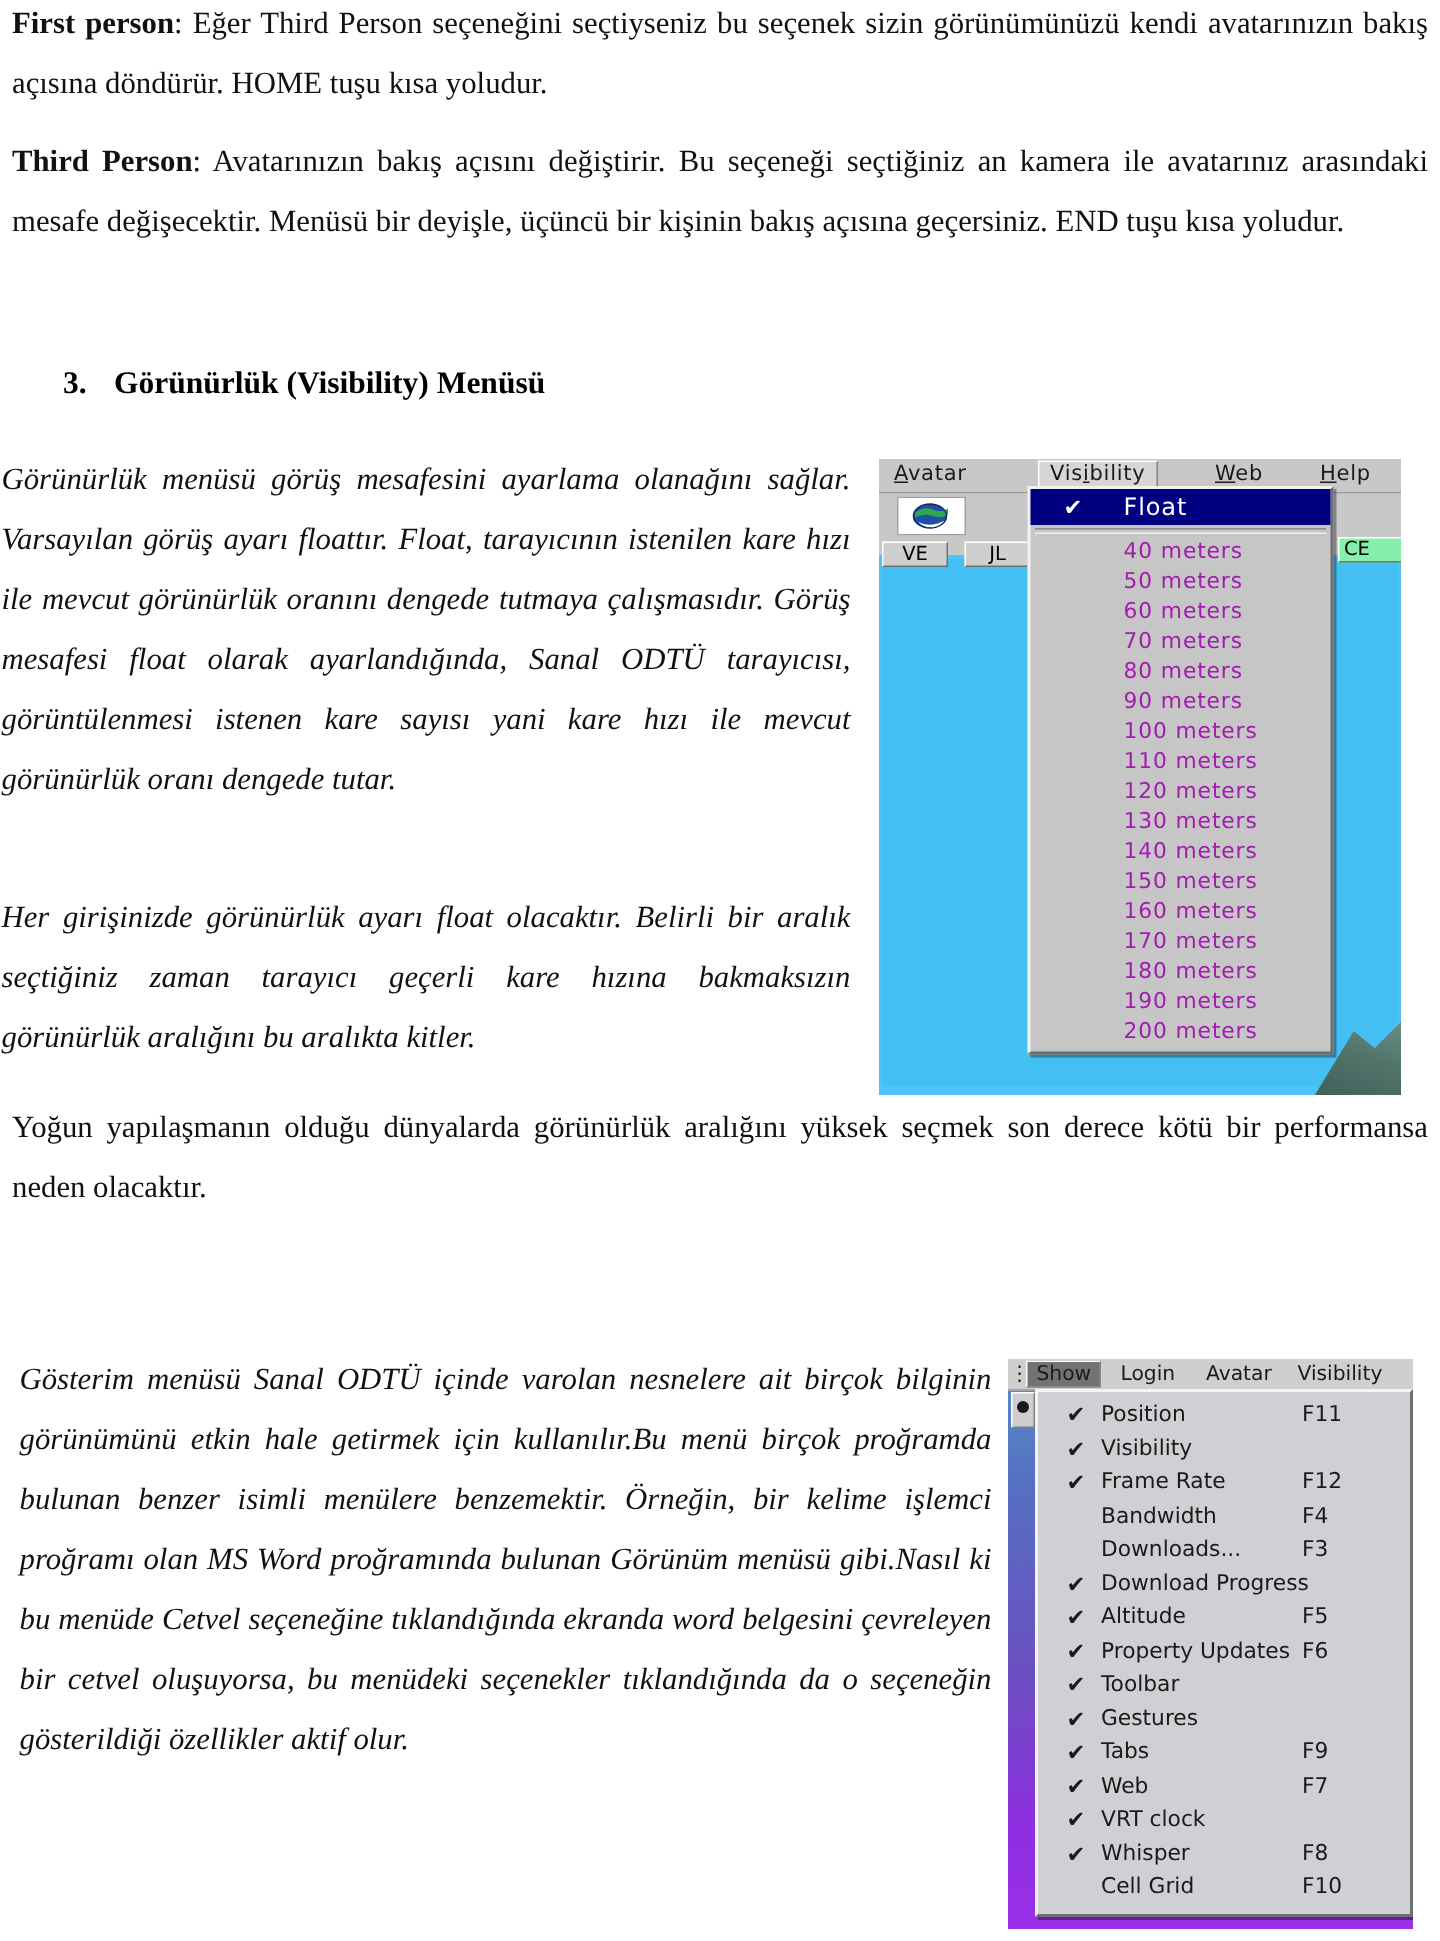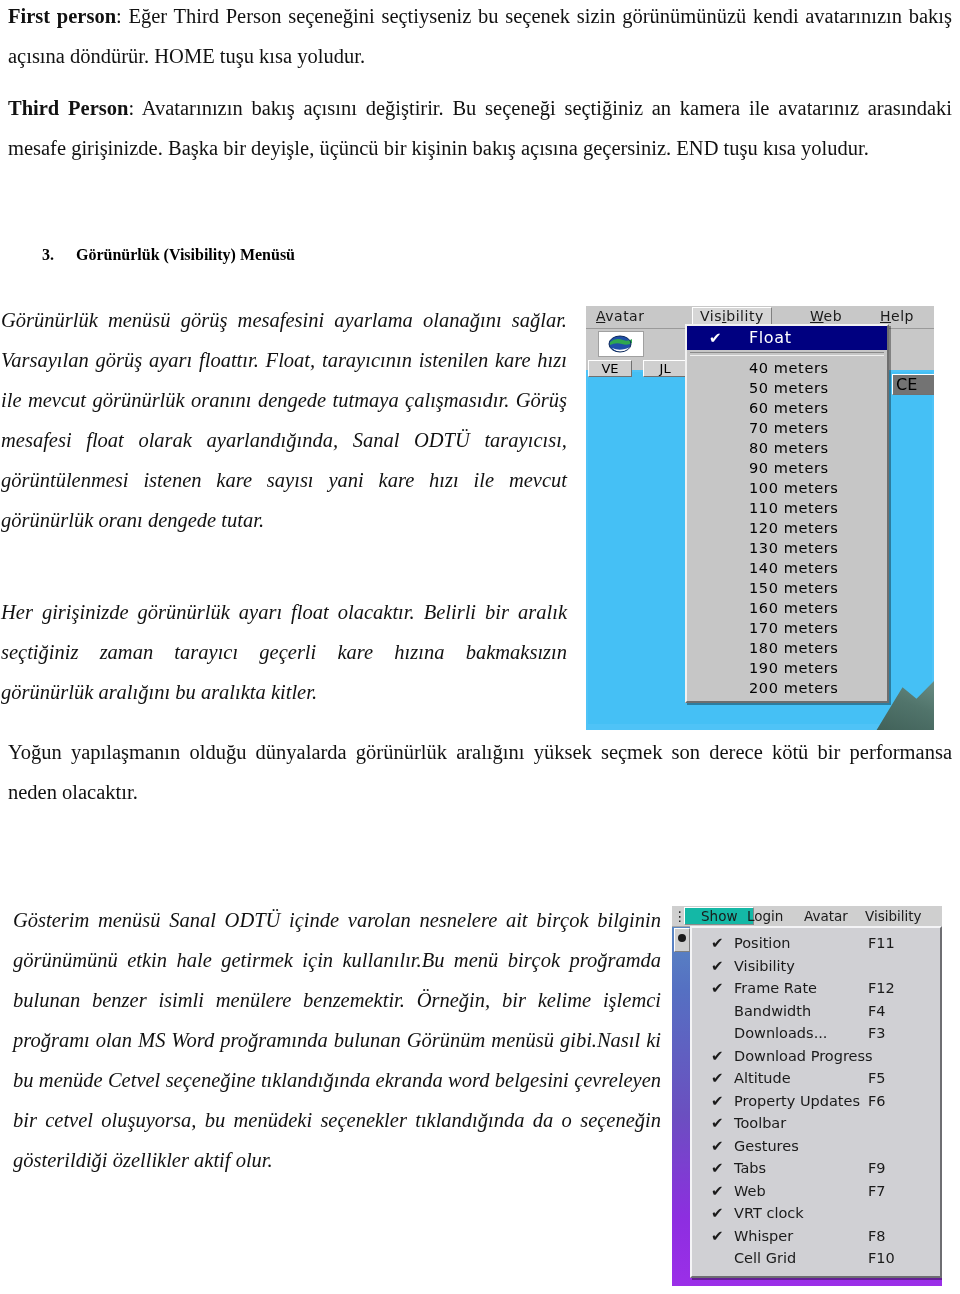--- a/index.html
+++ b/index.html
@@ -45,21 +45,21 @@
   }
   .block-left-wide {
     position: absolute;
     left: 8px;
     width: 650px;
   }
 
   .heading {
     font-family: "Liberation Serif", "DejaVu Serif", serif;
     font-weight: bold;
-    font-size: 16px;
+    font-size: 21px;
     line-height: 30px;
   }
   .heading .num {
     display: inline-block;
     width: 34px;
   }
 
   
   .shot-visibility {
     position: absolute;
@@ -144,45 +144,44 @@
     background: #cfcfcf;
     border: 1px solid #ffffff;
     border-right-color: #707070;
     border-bottom-color: #707070;
   }
   .tabbtn-right {
     position: absolute;
     left: 306px; top: 29px;
     width: 40px;
     padding: 0 3px;
-    font-size: 16px;
-    background: #737373;
+    font-size: 13px;
+    background: #86efac;
     border: 1px solid #ffffff;
     border-right-color: #707070;
     border-bottom-color: #707070;
-    margin-top: 16px;
   }
 
   .vis-dropdown {
     position: absolute;
     left: 99px; top: 18px;
     width: 200px;
     background: #c6c6c6;
     border: 2px solid;
     border-color: #f2f2f2 #6e6e6e #6e6e6e #f2f2f2;
     box-shadow: 2px 2px 0 rgba(0,0,0,0.35);
     padding-bottom: 3px;
   }
   .vd-item {
     position: relative;
     height: 20px;
     line-height: 20px;
     font-size: 14.5px;
     letter-spacing: 0.6px;
-    color: #000000;
+    color: #a21caf;
     padding-left: 62px;
     white-space: nowrap;
   }
   .vd-item.selected {
     background: #000080;
     color: #ffffff;
     height: 24px;
     line-height: 24px;
     font-size: 16px;
   }
@@ -220,23 +219,23 @@
   }
   .show-menubar .smi {
     position: absolute;
     top: 2px;
     font-size: 13.5px;
     color: #1a1a1a;
   }
   .smi-dots { left: 1px; font-size: 12px; }
   .smi-show {
     left: 12px;
-    padding: 0 16px;
+    padding: 0 6px;
     top: 1px !important;
-    background: #14b8a6;
+    background: #737373;
     border: 1px solid #ffffff;
     border-right-color: #8a8a8a;
     border-bottom-color: #8a8a8a;
   }
   .smi-login { left: 75px; }
   .smi-avatar { left: 132px; }
   .smi-visibility { left: 193px; }
 
   .show-icon {
     position: absolute;
@@ -291,21 +290,21 @@
 </head>
 <body>
 
 <div class="page">
 
   <div class="block-full doc-para" style="top: -4px;">
     <b>First person</b><span>: Eğer Third Person seçeneğini seçtiyseniz bu seçenek sizin görünümünüzü kendi avatarınızın bakış açısına döndürür. HOME tuşu kısa yoludur.</span>
   </div>
 
   <div class="block-full doc-para" style="top: 88px;">
-    <b>Third Person</b><span>: Avatarınızın bakış açısını değiştirir. Bu seçeneği seçtiğiniz an kamera ile avatarınız arasındaki mesafe girişinizde. Başka bir deyişle,  üçüncü bir kişinin bakış açısına geçersiniz. END tuşu kısa yoludur.</span>
+    <b>Third Person</b><span>: Avatarınızın bakış açısını değiştirir. Bu seçeneği seçtiğiniz an kamera ile avatarınız arasındaki mesafe değişecektir. Menüsü bir deyişle,  üçüncü bir kişinin bakış açısına geçersiniz. END tuşu kısa yoludur.</span>
   </div>
 
   <div class="block-left-wide heading" style="left: 42px; top: 240px;">
     <span class="num">3.</span><span>Görünürlük (Visibility) Menüsü</span>
   </div>
 
   <div class="block-left doc-para" style="top: 300px;">
     <span>Görünürlük menüsü görüş mesafesini ayarlama olanağını sağlar. Varsayılan görüş ayarı floattır. Float, tarayıcının istenilen kare hızı ile mevcut görünürlük oranını dengede tutmaya çalışmasıdır. Görüş mesafesi float olarak ayarlandığında, Sanal ODTÜ tarayıcısı, görüntülenmesi istenen kare sayısı yani kare hızı ile mevcut görünürlük oranı dengede tutar.</span>
   </div>
   <div class="block-left doc-para" style="top: 592px;">

